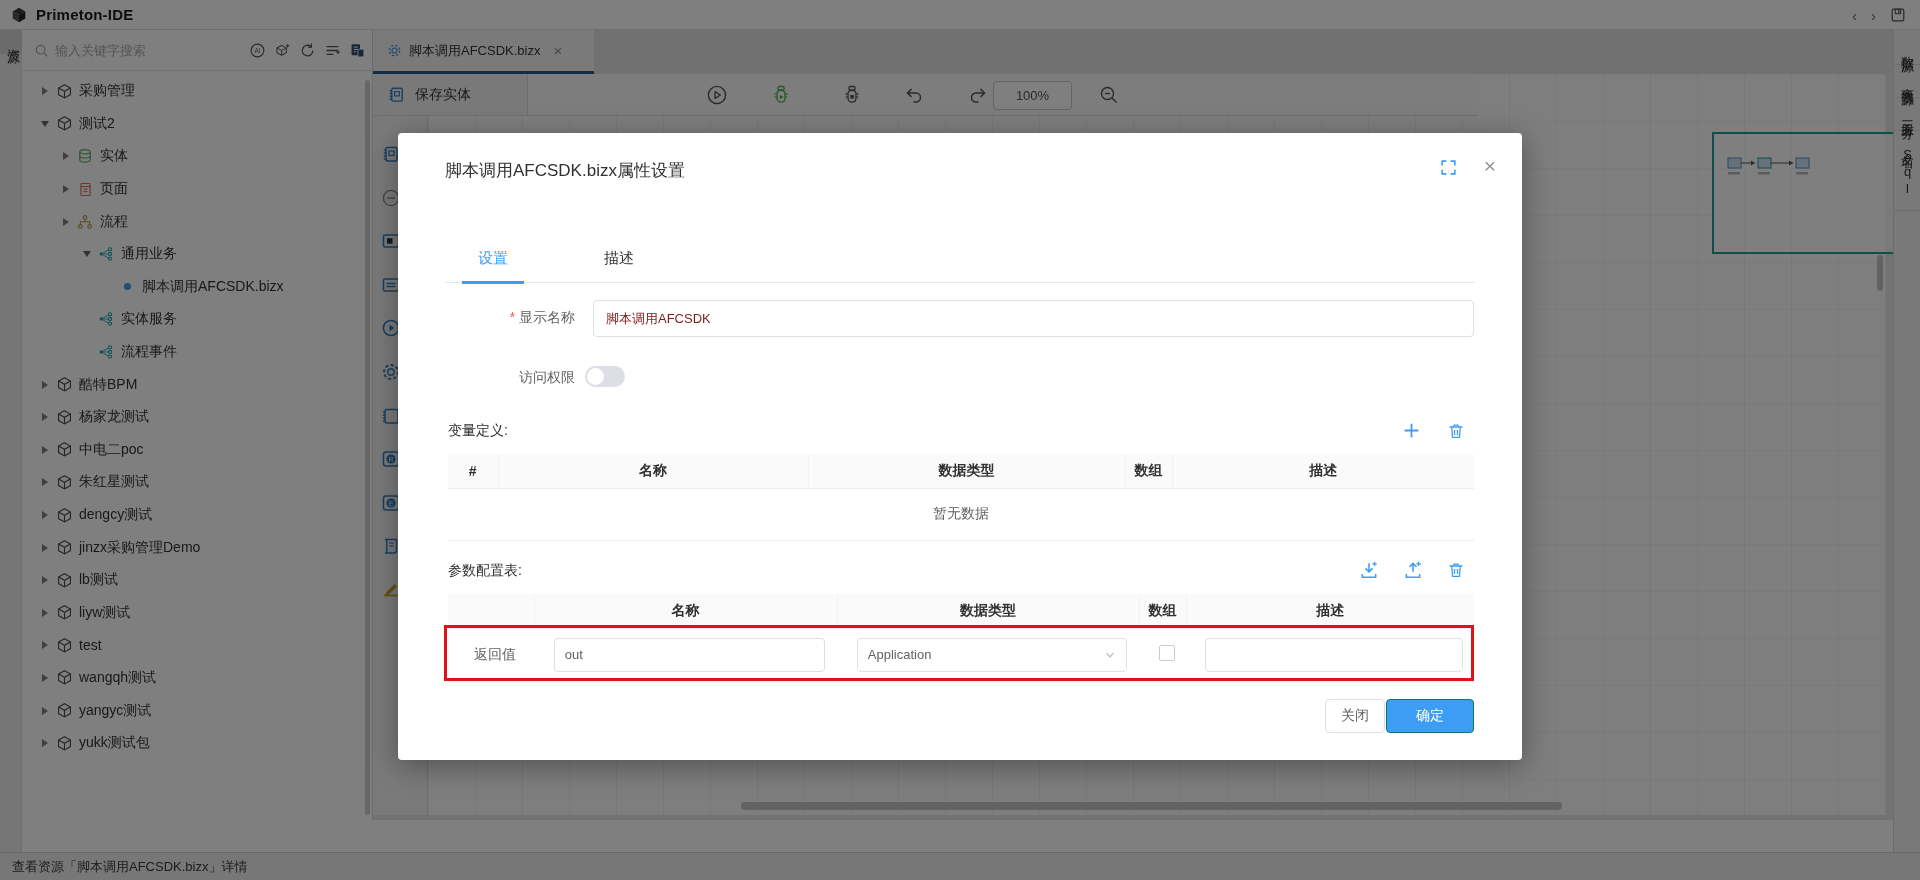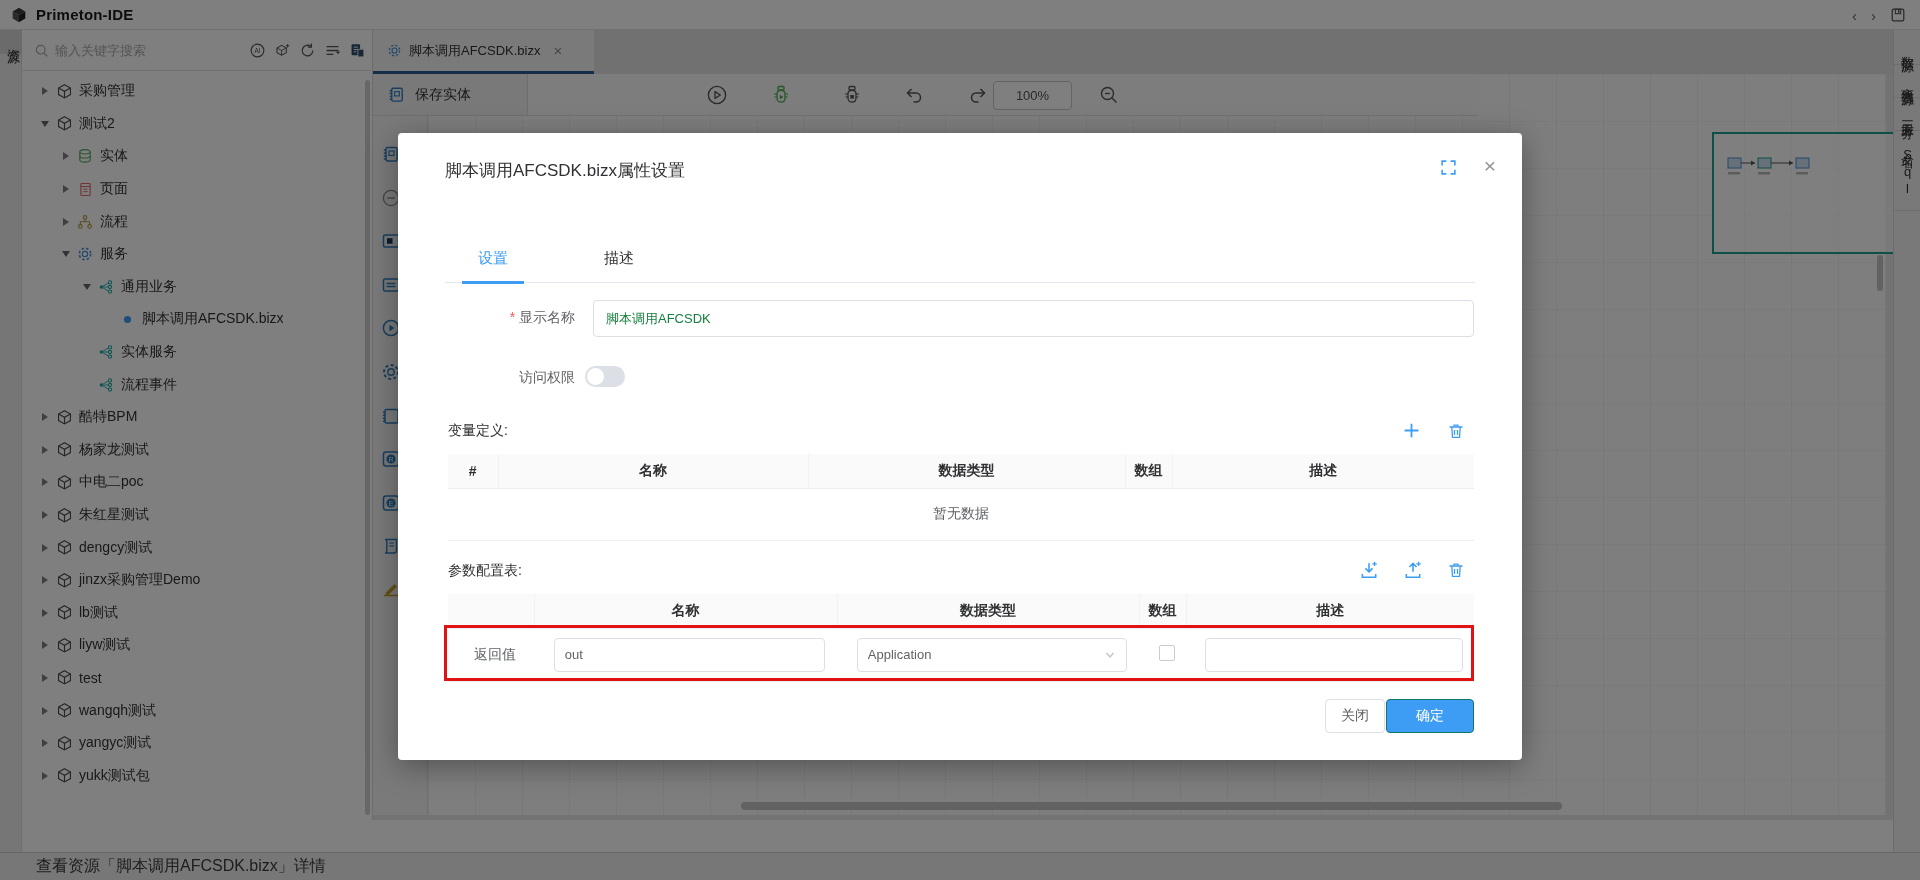--- a/index.html
+++ b/index.html
@@ -36,21 +36,21 @@
   .tree-icon { width:20px; display:inline-flex; justify-content:center; margin-right:5px; }
   .tree-label { color:#333; }
   .side-scrollbar { position:absolute; right:2px; top:50px; width:5px; height:735px; background:#cfcfcf; border-radius:3px; }
 
   
   .bottombar { position:absolute; left:22px; top:820px; width:1898px; height:32px; background:#f4f4f4;
     border-top:1px solid #dcdcdc; display:flex; align-items:center; gap:36px; padding-left:20px; }
   .bp-tab { display:flex; align-items:center; gap:7px; font-size:13px; color:#333; cursor:pointer; }
   .bp-tab .ic { display:inline-flex; color:#555; }
   .statusbar { position:absolute; left:0; top:852px; width:1920px; height:28px; background:#eeeeee;
-    border-top:1px solid #cfcfcf; display:flex; align-items:center; padding-left:36px; font-size:16px; color:#3c3c3c; }
+    border-top:1px solid #cfcfcf; display:flex; align-items:center; padding-left:12px; font-size:13px; color:#3c3c3c; }
 
   
   .editor { position:absolute; left:373px; top:30px; width:1520px; height:790px; background:#e6e6e6; }
   .tabbar { position:absolute; left:0; top:0; width:100%; height:44px; background:#e3e3e3; }
   .etab { position:absolute; left:0; top:0; width:221px; height:44px; background:#f4f4f4; border-bottom:3px solid #2b5c8e;
     display:flex; align-items:center; padding:0 10px 0 14px; gap:7px; cursor:pointer; }
   .etab .gear { color:#4a90d9; display:inline-flex; }
   .etab-title { font-size:13px; color:#333; }
   .etab-close { font-size:15px; color:#8a8a8a; margin-left:6px; cursor:pointer; }
 
@@ -93,21 +93,21 @@
   .m-expand { position:absolute; right:65px; top:26px; width:17px; height:17px; display:inline-flex; cursor:pointer; }
   .m-close { position:absolute; right:26px; top:22px; font-size:21px; color:#909399; cursor:pointer; line-height:1; }
   .m-tabs { position:absolute; left:47px; top:110px; width:1030px; height:40px; border-bottom:1px solid #e4e7ed;
     display:flex; gap:64px; padding-left:17px; }
   .m-tab { font-size:15px; color:#303133; padding:0 16px; height:40px; display:flex; align-items:flex-start; padding-top:6px; cursor:pointer; position:relative; }
   .m-tab.active { color:#3d9cf4; }
   .m-tab.active::after { content:""; position:absolute; left:0; right:0; bottom:-1px; height:3px; background:#3d9cf4; }
 
   .form-label { position:absolute; width:130px; text-align:right; font-size:14px; color:#606266; }
   .req::before { content:"* "; color:#f05b5b; }
-  .m-input { position:absolute; border:1px solid #dcdfe6; border-radius:4px; font-size:13px; color:#15803d; padding:0 12px; outline:none; background:#fff; }
+  .m-input { position:absolute; border:1px solid #dcdfe6; border-radius:4px; font-size:13px; color:#7f1d1d; padding:0 12px; outline:none; background:#fff; }
   .toggle { position:absolute; left:187px; top:233px; width:40px; height:21px; background:#dcdfe6; border-radius:11px; cursor:pointer; }
   .toggle .knob { position:absolute; left:2px; top:2px; width:17px; height:17px; background:#fff; border-radius:50%; }
 
   .sec-label { position:absolute; left:50px; font-size:14px; color:#303133; }
   .icon-row { position:absolute; right:57px; display:flex; gap:26px; align-items:center; color:#3d9cf4; }
   .icon-row span { display:inline-flex; cursor:pointer; }
 
   table.m-table { position:absolute; left:50px; border-collapse:collapse; width:1026px; table-layout:fixed; }
   .m-table th { background:#fafafa; height:34px; font-size:14px; color:#303133; font-weight:700;
     border-bottom:1px solid #ebeef5; border-right:1px solid #f0f2f5; text-align:center; }
@@ -246,30 +246,20 @@
           <span class="caret right"></span>
           <span class="tree-icon" style="color: rgb(176, 154, 62);">
             <svg viewBox="0 0 18 18" width="16" height="16">
               <circle cx="9" cy="3.8" r="2" fill="none" stroke="currentColor" stroke-width="1.3"></circle>
               <circle cx="3.8" cy="14" r="2" fill="none" stroke="currentColor" stroke-width="1.3"></circle>
               <circle cx="14.2" cy="14" r="2" fill="none" stroke="currentColor" stroke-width="1.3"></circle>
               <path d="M9 5.8v3M9 8.8H3.8v3.2M9 8.8h5.2v3.2" fill="none" stroke="currentColor" stroke-width="1.2"></path>
             </svg>
           </span>
           <span class="tree-label">流程</span>
-        </div>
-        <div class="tree-row" style="padding-left: 37px;">
-          <span class="caret down"></span>
-          <span class="tree-icon" style="color: rgb(74, 144, 217);">
-            <svg viewBox="0 0 18 18" width="16" height="16">
-              <circle cx="9" cy="9" r="3" fill="none" stroke="currentColor" stroke-width="1.3"></circle>
-              <circle cx="9" cy="9" r="6.4" fill="none" stroke="currentColor" stroke-width="1.8" stroke-dasharray="2.8 2.3"></circle>
-            </svg>
-          </span>
-          <span class="tree-label">服务</span>
         </div>
         <div class="tree-row" style="padding-left: 58px;">
           <span class="caret down"></span>
           <span class="tree-icon" style="color: rgb(27, 167, 167);">
             <svg viewBox="0 0 18 18" width="16" height="16">
               <circle cx="3.8" cy="9" r="1.9" fill="currentColor"></circle>
               <circle cx="13.5" cy="3.8" r="1.8" fill="none" stroke="currentColor" stroke-width="1.2"></circle>
               <circle cx="13.5" cy="9" r="1.8" fill="none" stroke="currentColor" stroke-width="1.2"></circle>
               <circle cx="13.5" cy="14.2" r="1.8" fill="none" stroke="currentColor" stroke-width="1.2"></circle>
               <path d="M5.7 9h5.9M5.5 8 11.7 4.6M5.5 10l6.2 3.5" stroke="currentColor" stroke-width="1" fill="none"></path>

